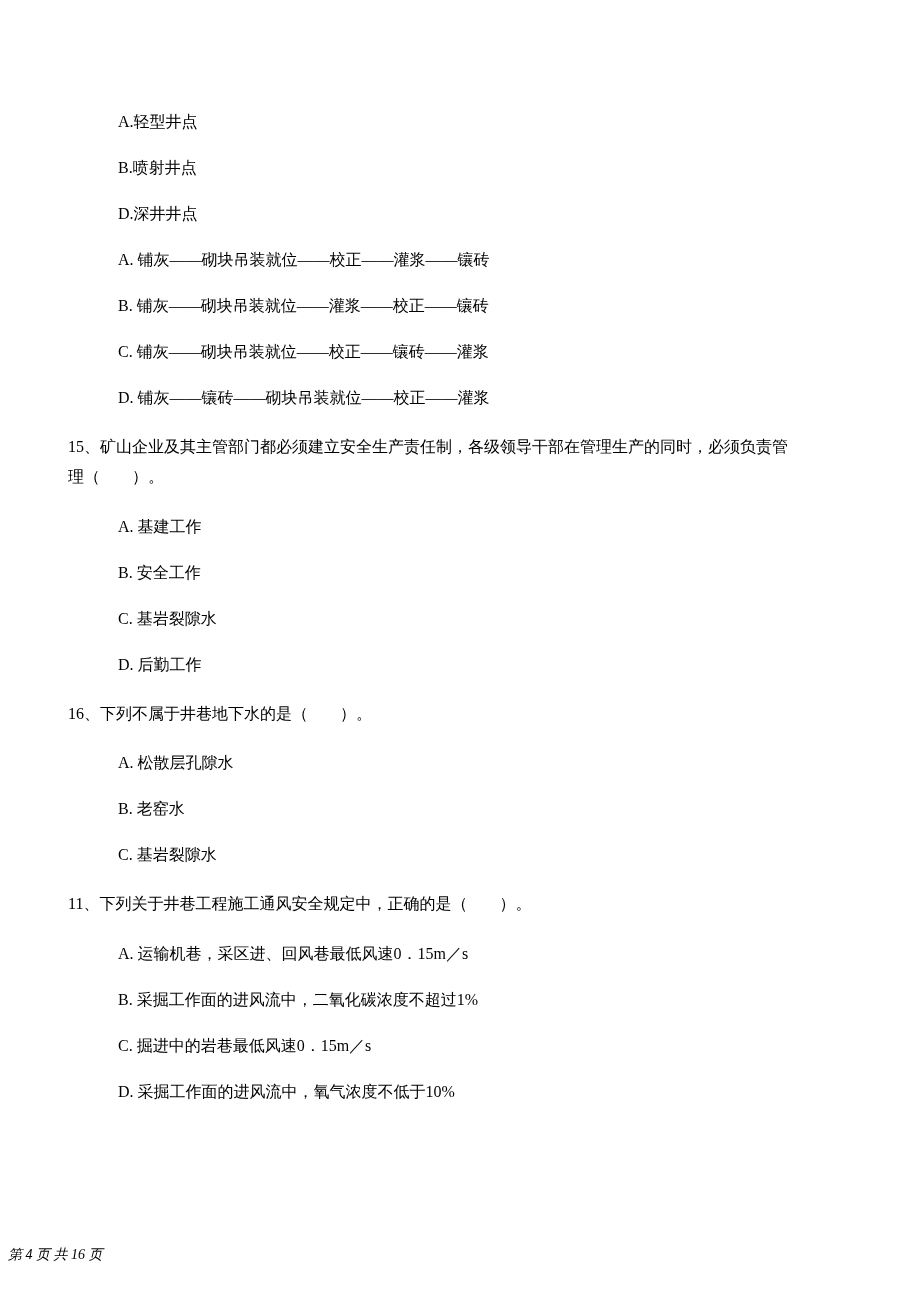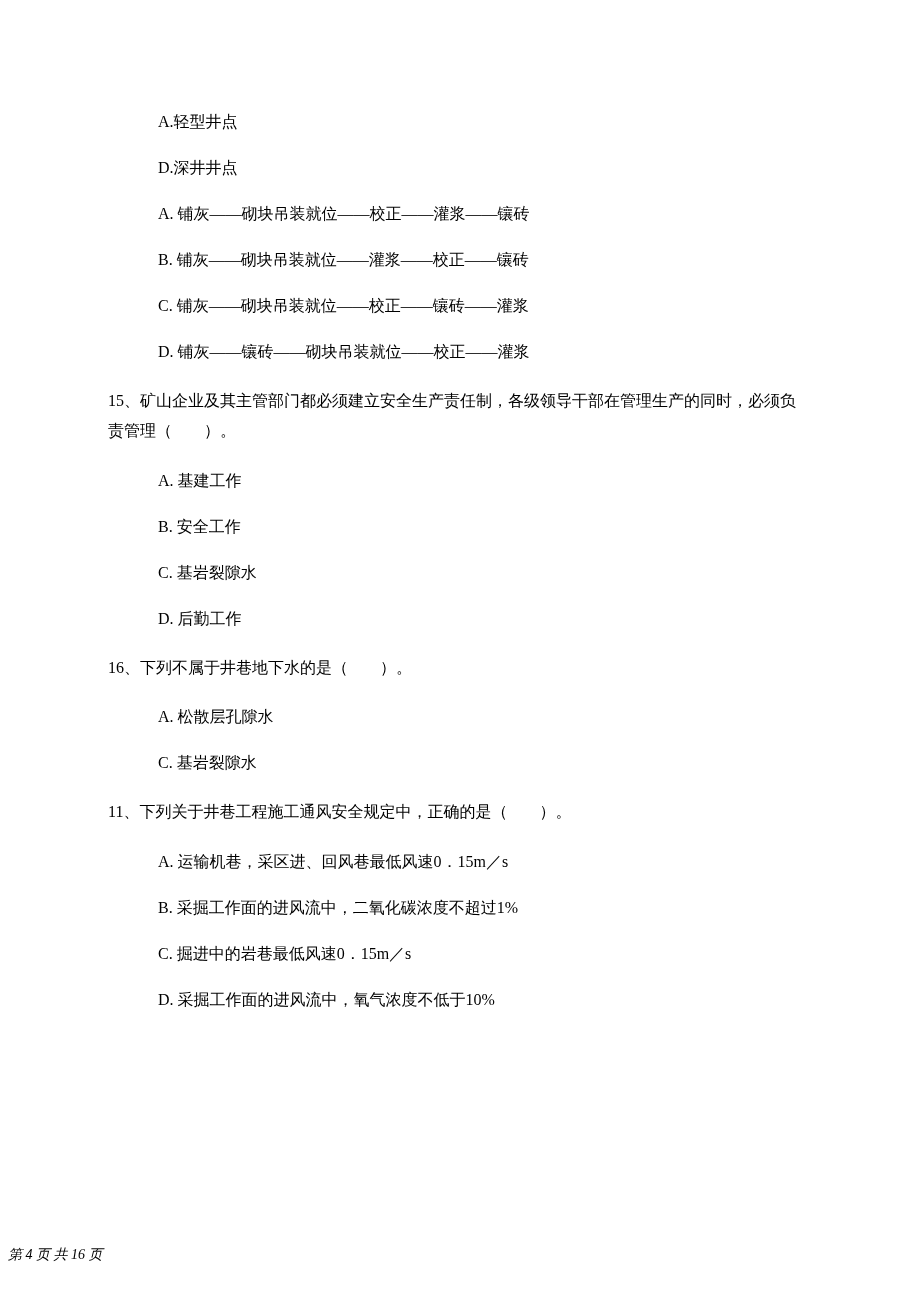--- a/index.html
+++ b/index.html
@@ -8,21 +8,21 @@
     background: #ffffff;
     font-family: "SimSun", "宋体", serif;
     font-size: 16px;
     color: #000000;
     width: 920px;
     height: 1302px;
     position: relative;
     box-sizing: border-box;
   }
   .page {
-    padding: 110px 120px 0 108px;
+    padding: 110px 120px 0 68px;
     line-height: 1.5;
   }
   .option {
     margin: 0 0 22px 50px;
   }
   .question {
     margin: 0 0 22px 0;
     line-height: 1.9;
   }
   .footer {
@@ -34,35 +34,37 @@
     font-size: 14px;
     font-style: italic;
   }
 </style>
 </head>
 <body>
 
 <div class="page">
 
   <div class="option">A.轻型井点</div>
+  <div class="option">B.喷射井点</div>
   <div class="option">D.深井井点</div>
 
   <div class="option">A. 铺灰——砌块吊装就位——校正——灌浆——镶砖</div>
   <div class="option">B. 铺灰——砌块吊装就位——灌浆——校正——镶砖</div>
   <div class="option">C. 铺灰——砌块吊装就位——校正——镶砖——灌浆</div>
   <div class="option">D. 铺灰——镶砖——砌块吊装就位——校正——灌浆</div>
 
   <div class="question">15、矿山企业及其主管部门都必须建立安全生产责任制，各级领导干部在管理生产的同时，必须负责管理（　　）。</div>
   <div class="option">A. 基建工作</div>
   <div class="option">B. 安全工作</div>
   <div class="option">C. 基岩裂隙水</div>
   <div class="option">D. 后勤工作</div>
 
   <div class="question">16、下列不属于井巷地下水的是（　　）。</div>
   <div class="option">A. 松散层孔隙水</div>
+  <div class="option">B. 老窑水</div>
   <div class="option">C. 基岩裂隙水</div>
 
   <div class="question">11、下列关于井巷工程施工通风安全规定中，正确的是（　　）。</div>
   <div class="option">A. 运输机巷，采区进、回风巷最低风速0．15m／s</div>
   <div class="option">B. 采掘工作面的进风流中，二氧化碳浓度不超过1%</div>
   <div class="option">C. 掘进中的岩巷最低风速0．15m／s</div>
   <div class="option">D. 采掘工作面的进风流中，氧气浓度不低于10%</div>
 
 </div>
 

